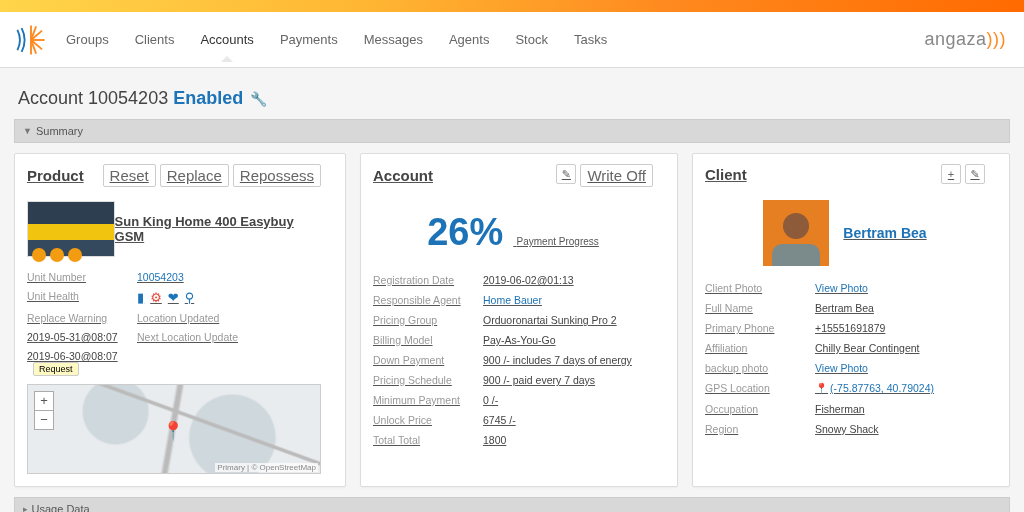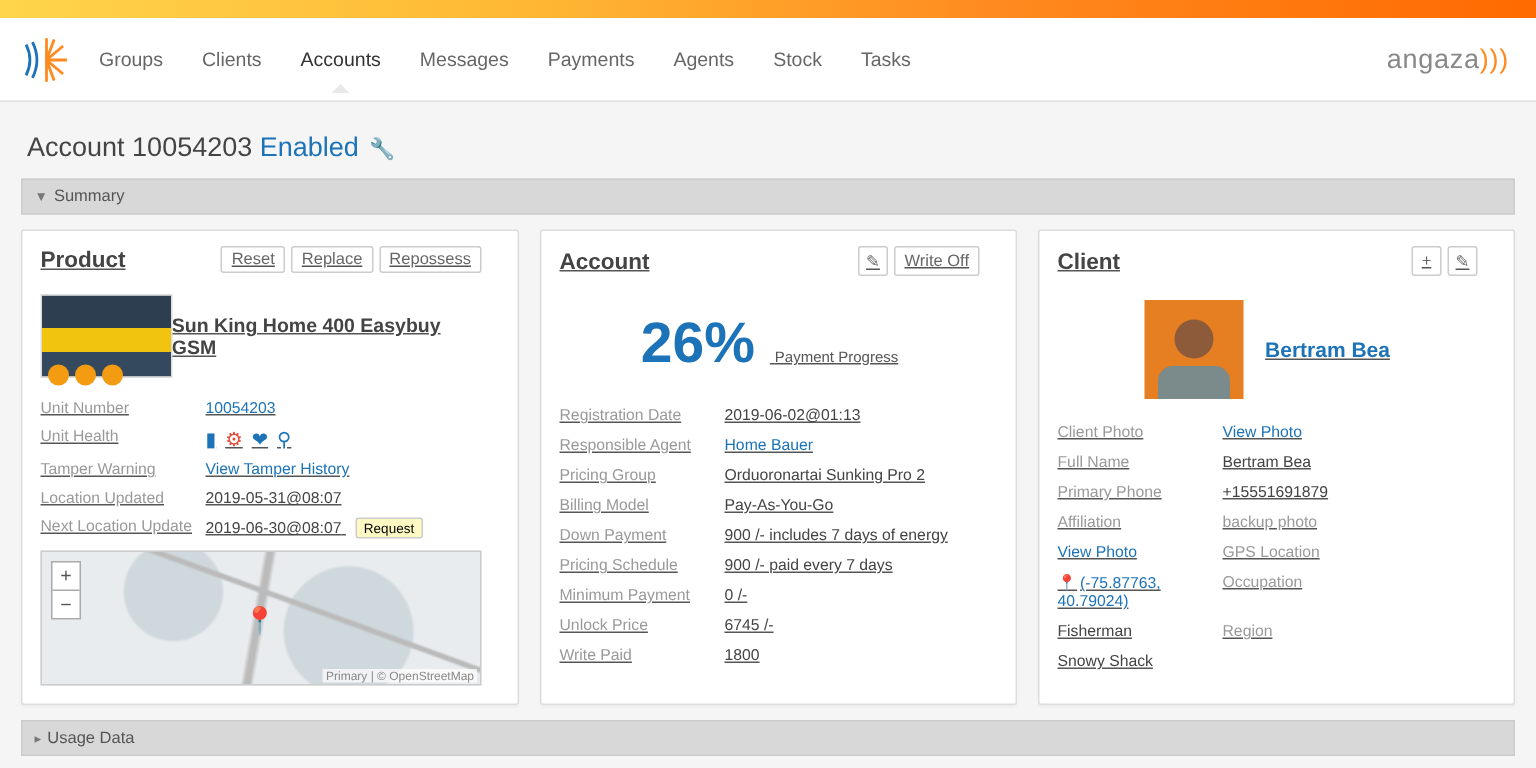--- a/index.html
+++ b/index.html
@@ -9,30 +9,30 @@
 .logo-left { width: 34px; height: 34px; position: relative; margin-right: 14px; }
 .logo-left svg { width: 34px; height: 34px; }
 .nav { display: flex; gap: 18px; }
 .nav-item { font-size: 13px; color: #666; cursor: pointer; padding: 14px 4px; position: relative; }
 .nav-item.active { color: #333; }
 .nav-item.active::after { content:""; position:absolute; bottom:-1px; left:50%; transform:translateX(-50%); width:0;height:0;border-left:6px solid transparent;border-right:6px solid transparent;border-bottom:6px solid #e8e8e8; }
 .brand-right { position: absolute; right: 18px; font-size: 18px; color: #888; letter-spacing: .5px; }
 .brand-right .dot { color: #ff8a1f; }
 .page { padding: 6px 14px 14px 14px; }
 .page-title { font-size: 18px; color: #444; margin: 14px 4px 10px 4px; }
-.page-title .status { color: #1c73b7; }
+.page-title .status { color: #1c73b7; font-weight: bold; }
 .wrench { color: #c0392b; font-size: 14px; margin-left: 2px; }
 .section-bar { background: #d8d8d8; border: 1px solid #ccc; padding: 5px 8px; font-size: 11px; color: #555; display: flex; align-items: center; cursor: pointer; }
 .section-bar .caret { margin-right: 4px; font-size: 9px; color: #777; }
 .cards { display: flex; gap: 14px; margin: 10px 0; align-items: stretch; }
 .card { background: #fff; border: 1px solid #ddd; border-radius: 2px; box-shadow: 0 1px 2px rgba(0,0,0,.04); padding: 10px 24px 12px 12px; flex: 1; display: flex; flex-direction: column; text-decoration: underline; }
 .card-head { display: flex; align-items: center; justify-content: space-between; margin-bottom: 10px; }
 .card-head h3 { font-size: 15px; font-weight: 600; color: #444; }
 .mini-btns { display:flex; gap:4px; }
-.mini-btn { font-size: 11px; color: #666; background: #fff; border: 1px solid #ccc; border-radius: 2px; padding: 2px 6px; cursor: pointer; white-space:nowrap; }
+.mini-btn { font-size: 15px; color: #666; background: #fff; border: 1px solid #ccc; border-radius: 2px; padding: 2px 6px; cursor: pointer; white-space:nowrap; }
 .icon-btn { width: 20px; height: 20px; border: 1px solid #ccc; border-radius: 2px; display:flex;align-items:center;justify-content:center; cursor:pointer; font-size:11px; color:#666; background:#fff; }
 .product-hero { display:flex; align-items:center; margin: 4px 0 14px 0; }
 .product-img { width: 90px; height: 56px; background: linear-gradient(#2c3e50 0 40%, #f1c40f 40% 70%, #34495e 70% 100%); border:1px solid #ddd; position:relative; }
 .product-img::after { content:""; position:absolute; left:4px; bottom:-6px; width:14px; height:14px; background:#f39c12; border-radius:50%; box-shadow: 18px 0 0 #f39c12, 36px 0 0 #f39c12; }
 .product-name { font-size: 13px; font-weight: 600; color: #444; }
 .kv { display:grid; grid-template-columns: 110px 1fr; row-gap: 7px; font-size: 10.5px; }
 .kv .k { color: #999; }
 .kv .v { color: #444; }
 .kv .v.link { color: #1c73b7; cursor:pointer; }
 .health-icons { display:flex; gap:6px; font-size:13px; }
@@ -82,22 +82,22 @@
             <line x1="20" y1="20" x2="20" y2="3"></line>
         <line x1="20" y1="20" x2="20" y2="37"></line>
       </g>
     </g>
       </svg>
   </div>
   <div class="nav">
     <div class="nav-item">Groups</div>
     <div class="nav-item">Clients</div>
     <div class="nav-item active">Accounts</div>
+    <div class="nav-item">Payments</div>
     <div class="nav-item">Messages</div>
-    <div class="nav-item">Payments</div>
     <div class="nav-item">Agents</div>
     <div class="nav-item">Stock</div>
     <div class="nav-item">Tasks</div>
   </div>
   <div class="brand-right">
     <span>angaza</span><span class="dot">)))</span>
   </div>
 </div>
 
 <div class="page">
@@ -131,22 +131,21 @@
       <div class="kv">
         <div class="k">Unit Number</div>
         <div class="v link">10054203</div>
         <div class="k">Unit Health</div>
         <div class="v health-icons">
           <span>▮</span>
           <span>⚙</span>
           <span>❤</span>
           <span>⚲</span>
         </div>
-        <div class="k">Tamper Warning</div>
-        <div class="v link">View Tamper History</div>
+        <div class="k">Replace Warning</div>
         <div class="k">Location Updated</div>
         <div class="v">2019-05-31@08:07</div>
         <div class="k">Next Location Update</div>
         <div class="v">
           <span>2019-06-30@08:07</span>
           <button class="req-btn">Request</button>
         </div>
       </div>
       <div class="map">
         <div class="map-zoom">
@@ -182,21 +181,21 @@
         <div class="k">Billing Model</div>
           <div class="v">Pay-As-You-Go</div>
         <div class="k">Down Payment</div>
           <div class="v">900 /- includes 7 days of energy</div>
         <div class="k">Pricing Schedule</div>
           <div class="v">900 /- paid every 7 days</div>
         <div class="k">Minimum Payment</div>
           <div class="v">0 /-</div>
         <div class="k">Unlock Price</div>
           <div class="v">6745 /-</div>
-        <div class="k">Write Paid</div>
+        <div class="k">Total Total</div>
           <div class="v">1800</div>
       </div>
     </div>
 
     <div class="card" style="flex:1">
       <div class="card-head">
         <h3>Client</h3>
         <div class="mini-btns">
           <div class="icon-btn">
               <span>+</span>
@@ -211,20 +210,21 @@
         <div class="client-name">Bertram Bea</div>
       </div>
       <div class="kv2">
         <div class="k">Client Photo</div>
           <div class="v link">View Photo</div>
         <div class="k">Full Name</div>
           <div class="v">Bertram Bea</div>
         <div class="k">Primary Phone</div>
           <div class="v">+15551691879</div>
         <div class="k">Affiliation</div>
+          <div class="v">Chilly Bear Contingent</div>
         <div class="k">backup photo</div>
           <div class="v link">View Photo</div>
         <div class="k">GPS Location</div>
           <div class="v link"><span class="gps-pin">📍</span><span>(-75.87763, 40.79024)</span></div>
         <div class="k">Occupation</div>
           <div class="v">Fisherman</div>
         <div class="k">Region</div>
           <div class="v">Snowy Shack</div>
       </div>
     </div>

